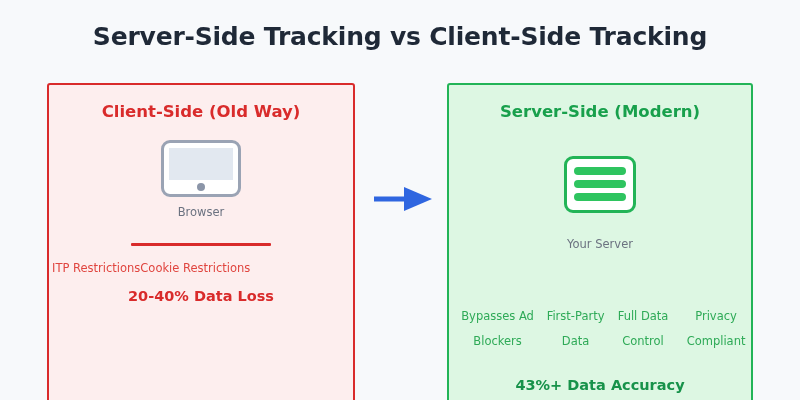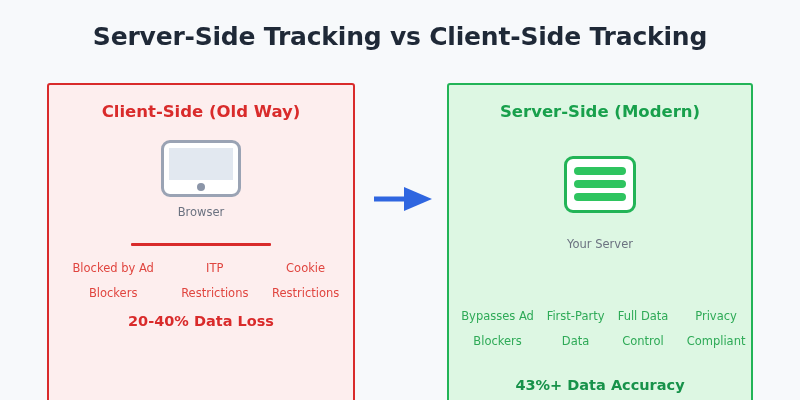--- a/index.html
+++ b/index.html
@@ -177,21 +177,20 @@
     <div class="browser-icon">
       <div class="browser-screen"></div>
       <div class="browser-dot"></div>
     </div>
   </div>
   <div class="icon-caption">Browser</div>
 
   <div class="divider"></div>
 
   <div class="feature-list">
-    <div class="feature-item">Blocked by Ad Blockers</div>
     <div class="feature-item">ITP Restrictions</div>
     <div class="feature-item">Cookie Restrictions</div>
   </div>
 
   <div class="summary">20-40% Data Loss</div>
 </div>
 
 <div class="arrow">
   <svg width="58" height="26" viewBox="0 0 58 26" xmlns="http://www.w3.org/2000/svg">
     <rect x="0" y="10.5" width="34" height="5" fill="#2f66e0"></rect>

